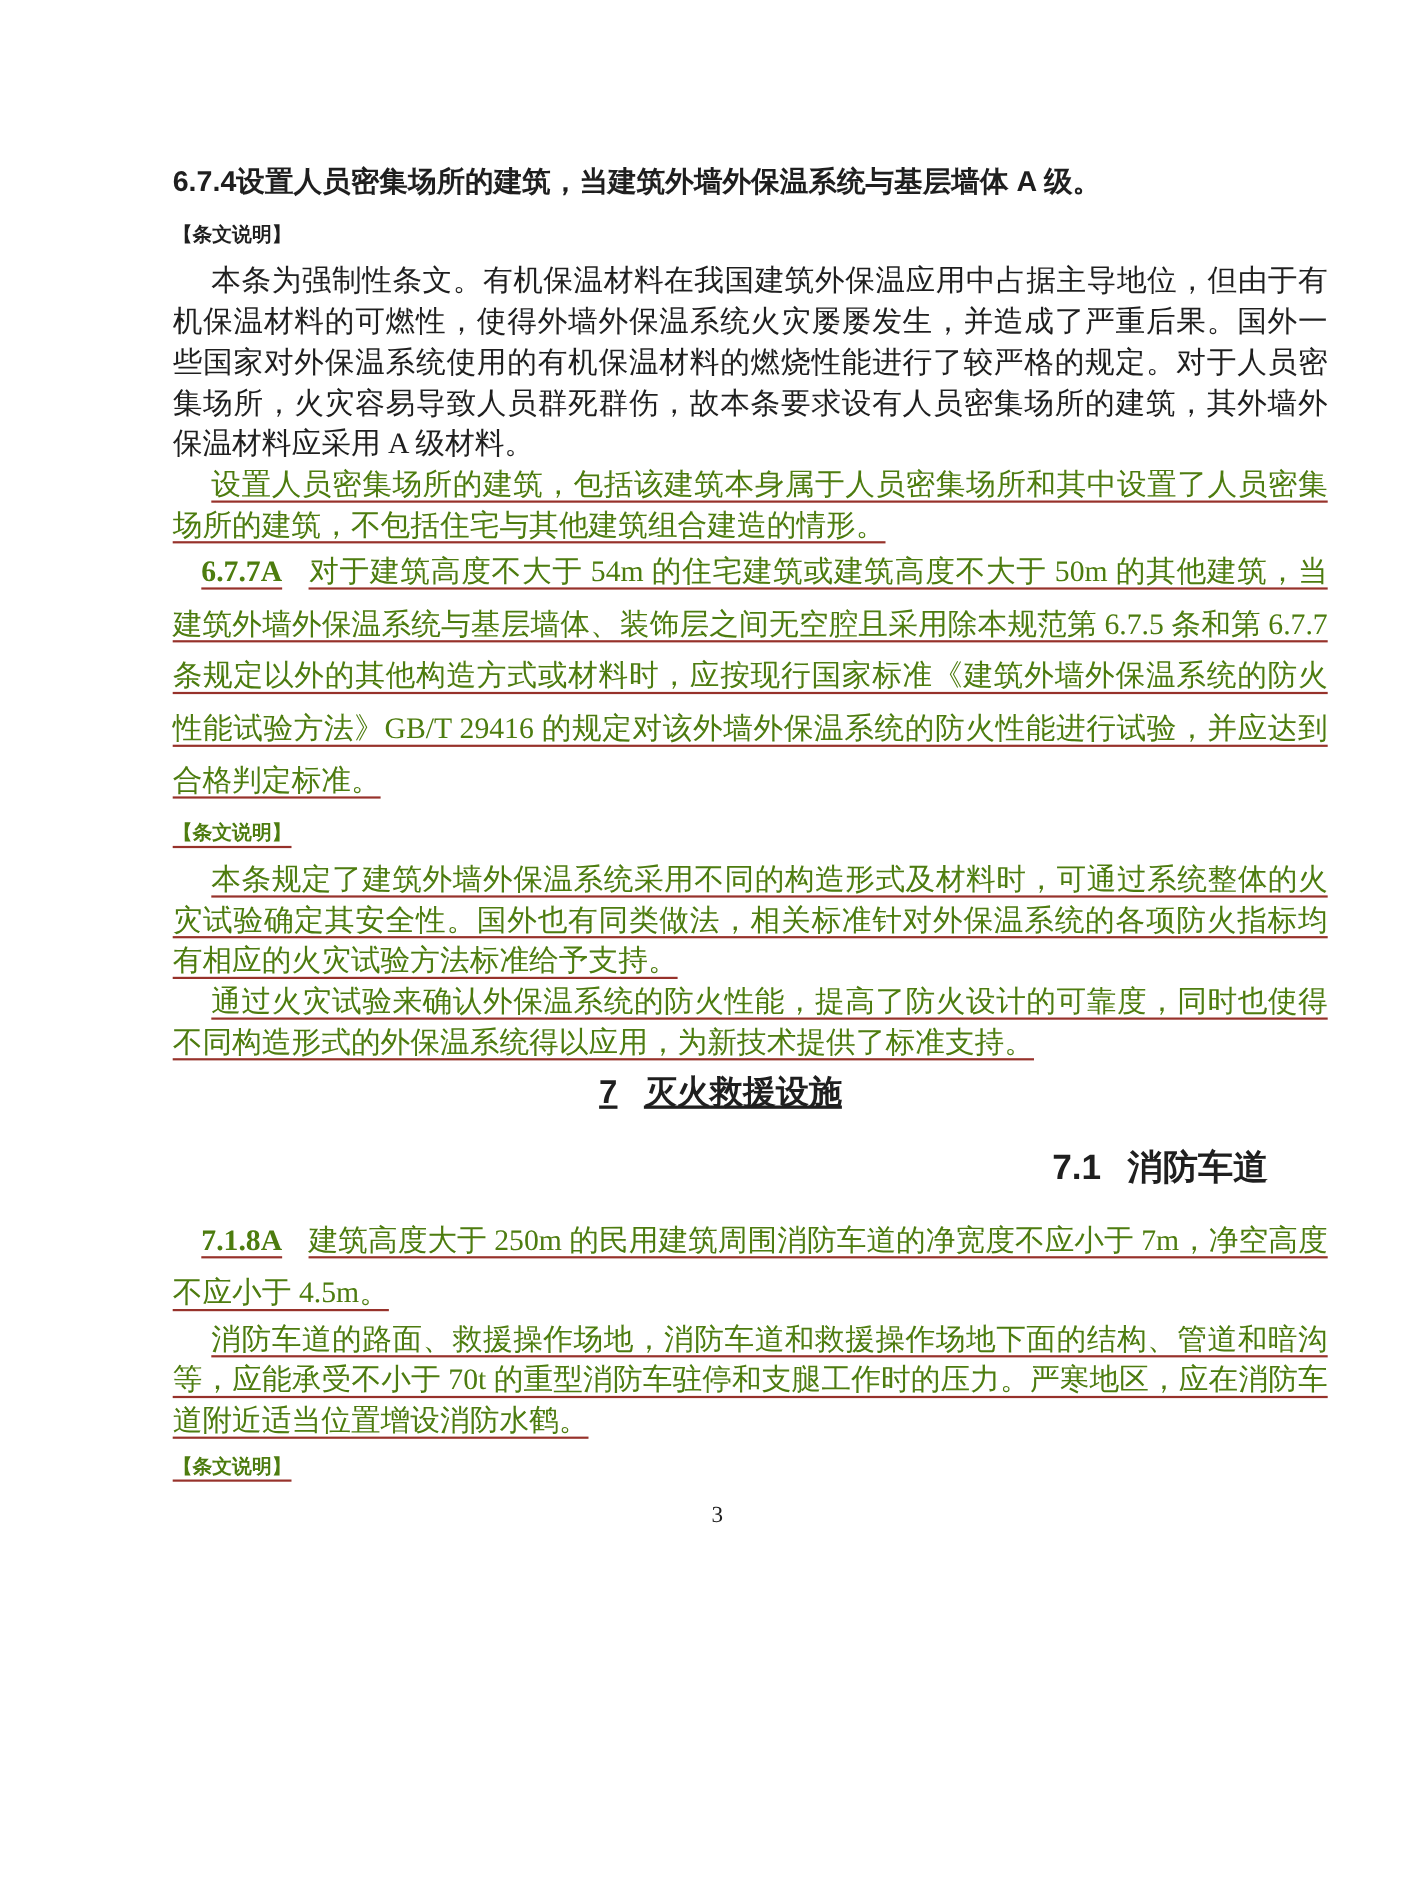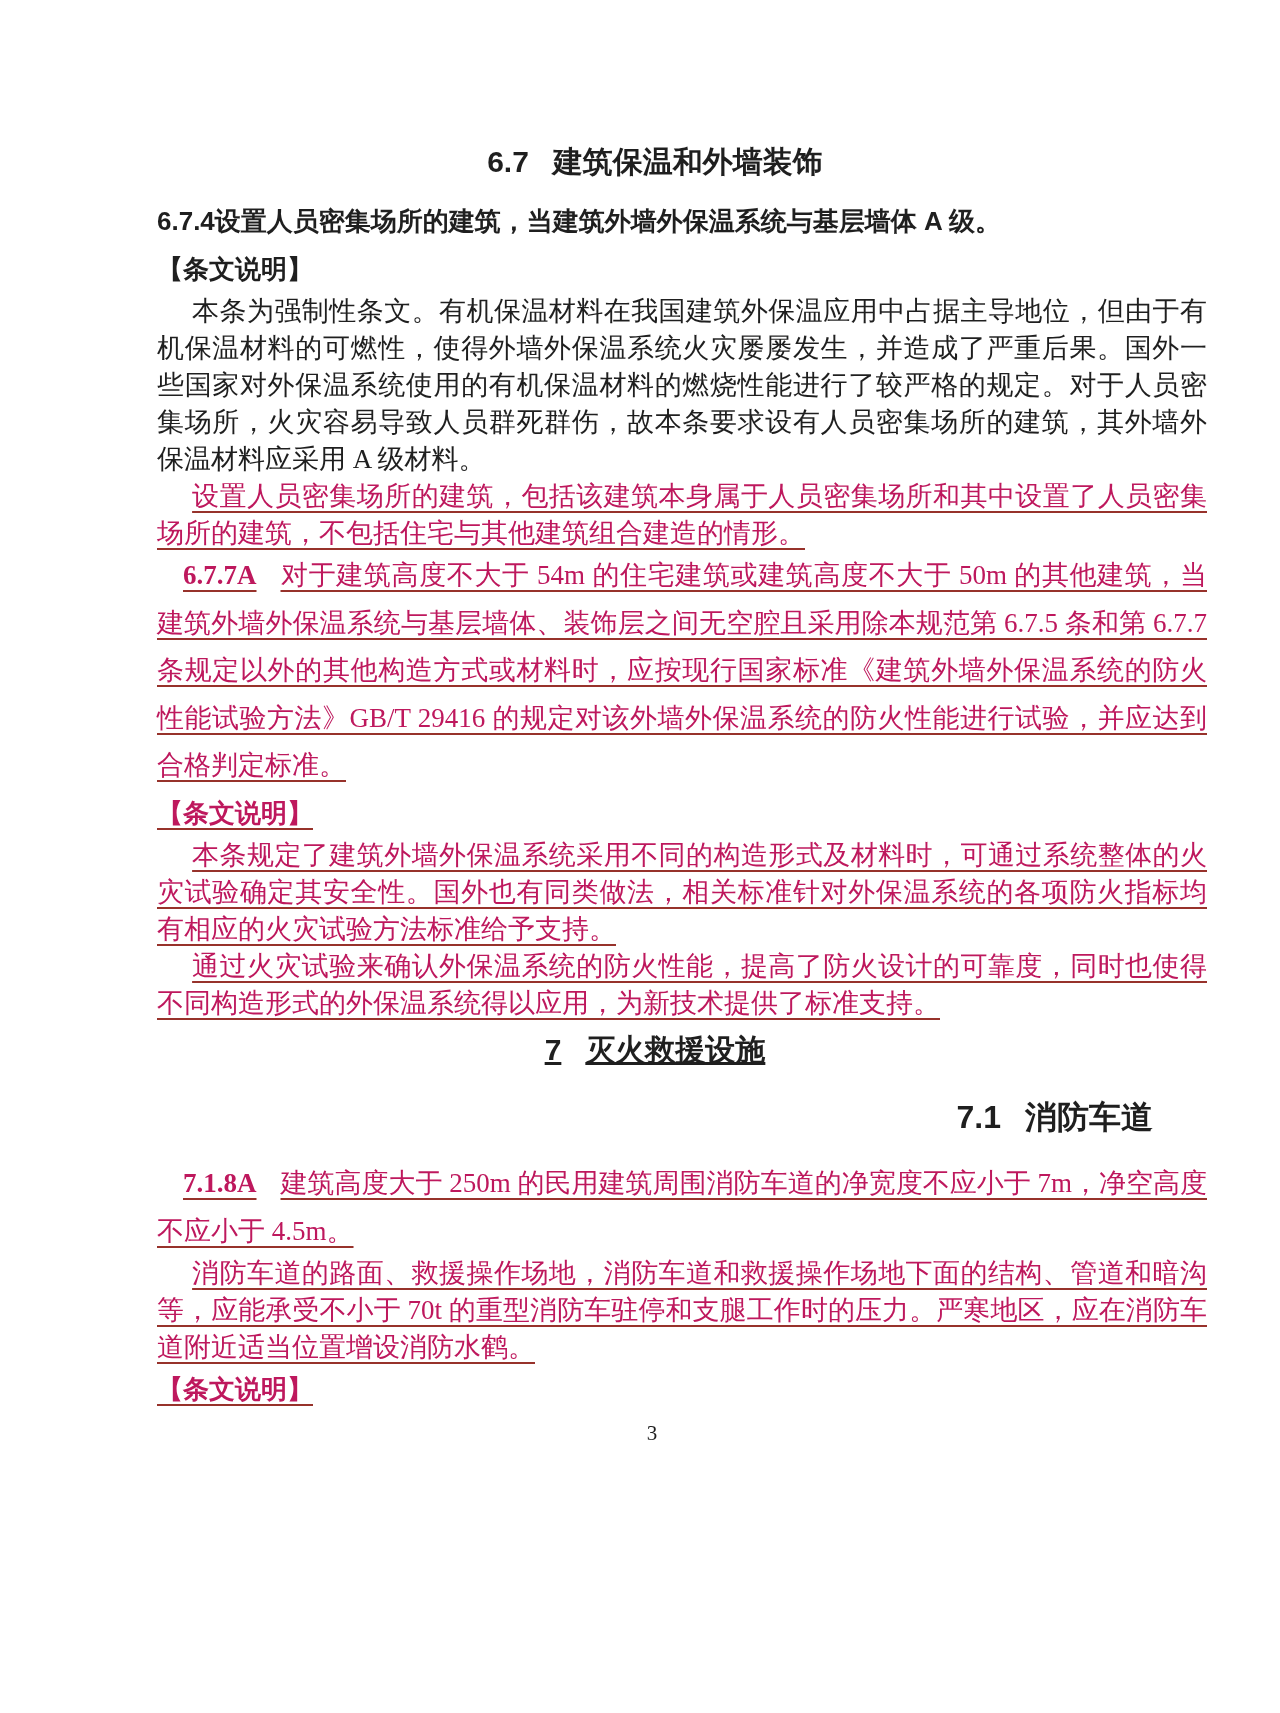--- a/index.html
+++ b/index.html
@@ -47,65 +47,62 @@
     font-weight:bold;
     font-size:26px;
     line-height:47.5px;
     margin:0;
   }
   .clause-bold-black .cnum{}
   
   .label{
     font-family:"Liberation Sans", sans-serif;
     font-weight:bold;
-    font-size:26px;
+    font-size:18px;
     line-height:47.5px;
     margin:0;
   }
   
   .para{
     font-size:27px;
     line-height:37px;
     margin:0;
     text-align:justify;
   }
   .indent{text-indent:1.3em;}
   .clause-para{
     font-size:27px;
     line-height:47.5px;
     margin:0;
     text-align:justify;
   }
   .clause-para .cnum{font-weight:bold;margin-right:24px;margin-left:26px;}
   .clause-718A{margin-top:22px;}
   
-  .red{color:#be185d;}
+  .red{color:#4d7c0f;}
   .ul{
     text-decoration:underline;
     text-decoration-color:#97322B;
     text-decoration-thickness:2px;
     text-underline-offset:6px;
   }
   .pagenum{
     text-align:center;
     font-size:21px;
     line-height:26px;
     margin:6px 60px 0 0;
     color:#1f1f1f;
   }
 </style>
 </head>
 <body>
 
 <div class="page">
   <div class="content">
 
-    <div class="h1">
-      <span class="hnum">6.7</span><span>建筑保温和外墙装饰</span>
-    </div>
 
     <div class="clause-bold-black">
       <span class="cnum">6.7.4</span><span>设置人员密集场所的建筑，当建筑外墙外保温系统与基层墙体 A 级。</span>
     </div>
 
     <div class="label">【条文说明】</div>
 
     <p class="para indent">本条为强制性条文。有机保温材料在我国建筑外保温应用中占据主导地位，但由于有机保温材料的可燃性，使得外墙外保温系统火灾屡屡发生，并造成了严重后果。国外一些国家对外保温系统使用的有机保温材料的燃烧性能进行了较严格的规定。对于人员密集场所，火灾容易导致人员群死群伤，故本条要求设有人员密集场所的建筑，其外墙外保温材料应采用 A 级材料。</p>
 
     <p class="para indent red ul">设置人员密集场所的建筑，包括该建筑本身属于人员密集场所和其中设置了人员密集场所的建筑，不包括住宅与其他建筑组合建造的情形。</p>

